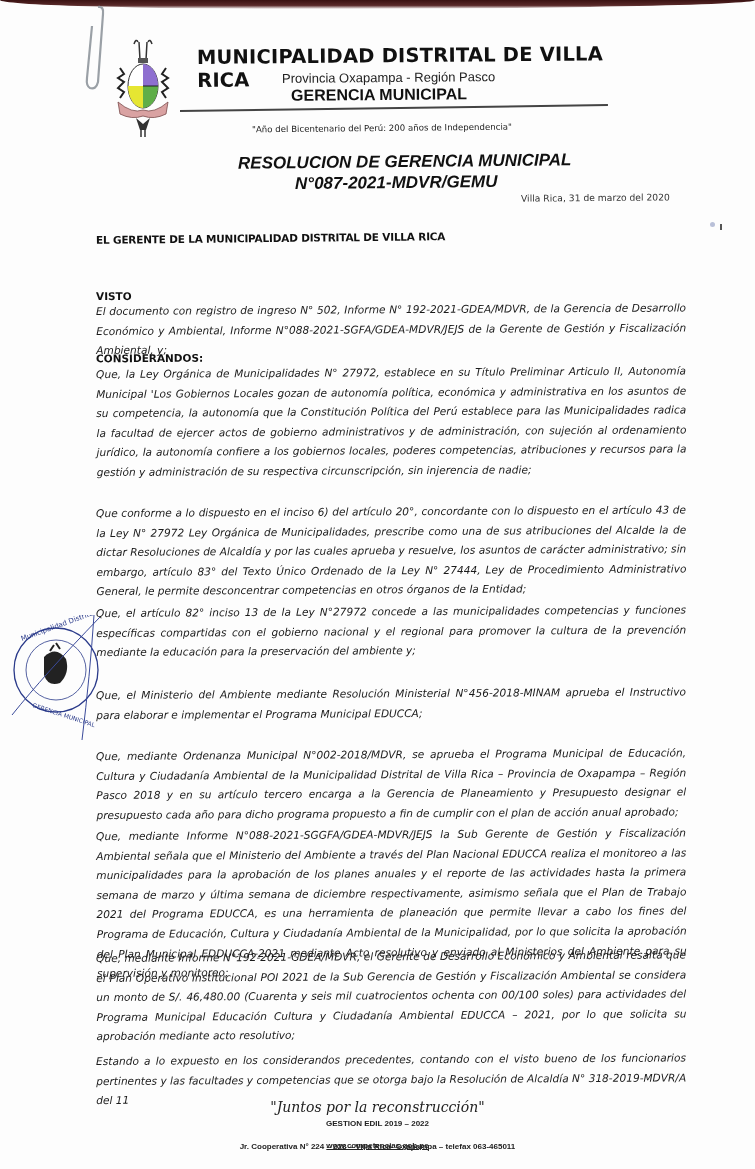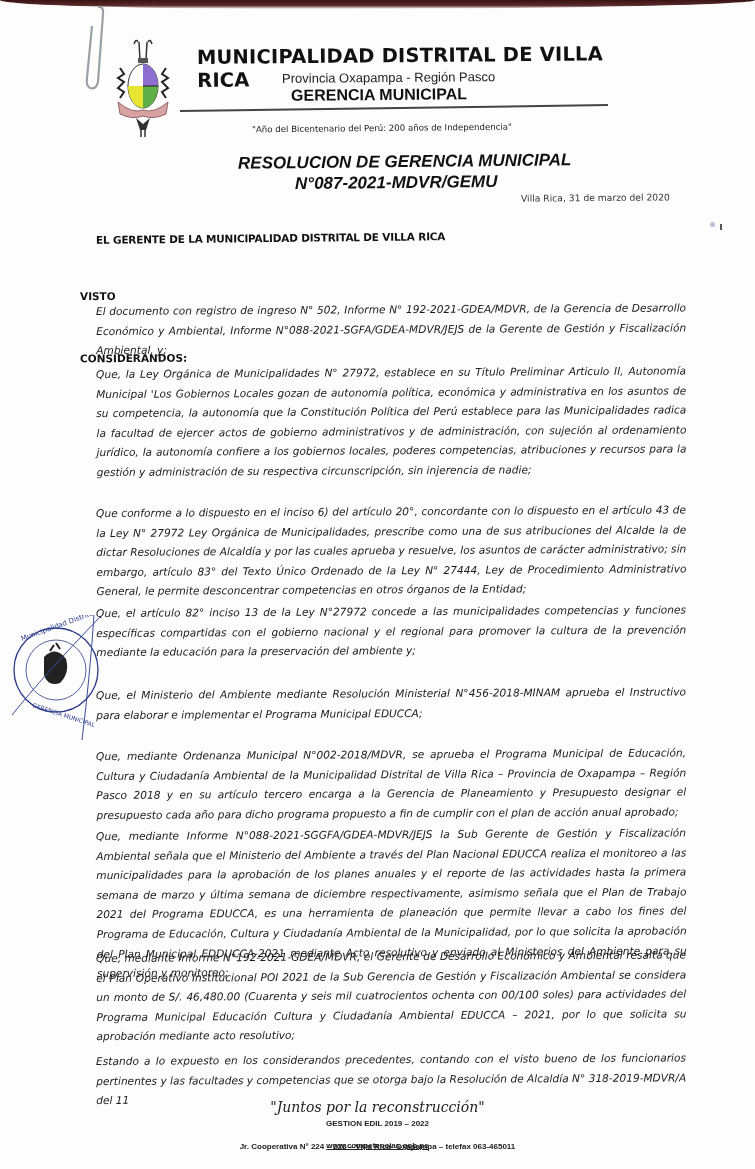--- a/index.html
+++ b/index.html
@@ -61,21 +61,21 @@
     border-radius: 50%; background: #b9c0d8;
   }
   .margin-mark2 { position: absolute; left: 720px; top: 224px; width: 2px; height: 6px; background: #555; }
   .body-text {
     position: absolute; left: 96px; width: 590px;
     font-family: "DejaVu Sans", sans-serif; font-size: 10.6px; line-height: 19.6px;
     color: #1b1b1b; text-align: justify; font-style: italic;
     transform: rotate(-0.35deg); transform-origin: left top;
   }
   .sec-heading {
-    position: absolute; left: 80px;
+    position: absolute; left: 96px;
     font-family: "DejaVu Sans", sans-serif; font-weight: bold; font-size: 10.5px; color: #111;
     transform: rotate(-0.35deg);
   }
   .gerente-heading {
     position: absolute; left: 96px; top: 232px;
     font-family: "DejaVu Sans", sans-serif; font-weight: bold; font-size: 10.5px; color: #111;
     transform: rotate(-0.6deg); letter-spacing: -0.2px;
   }
   .stamp { position: absolute; left: 4px; top: 615px; width: 110px; height: 125px; }
   .footer-slogan {

